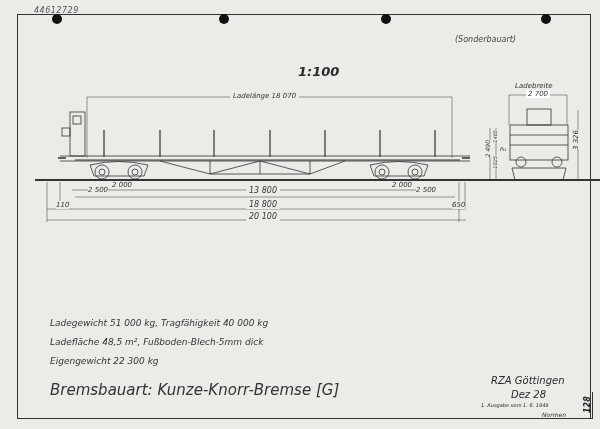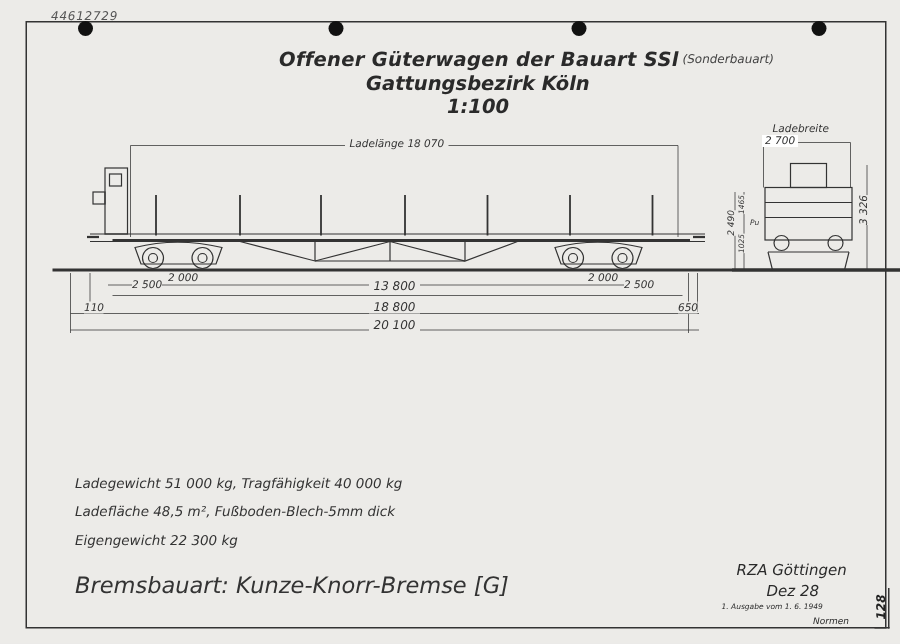--- a/index.html
+++ b/index.html
@@ -26,22 +26,20 @@
 <body>
 
 <div class="sheet">
   <div class="frame"></div>
   <div class="hole" style="left:52px"></div>
   <div class="hole" style="left:219px"></div>
   <div class="hole" style="left:381px"></div>
   <div class="hole" style="left:541px"></div>
 
   <div class="txt archive">44612729</div>
-  <div class="txt title1">Offener Güterwagen der Bauart SSl</div>
-  <div class="txt title2">Gattungsbezirk Köln</div>
   <div class="txt title3">1:100</div>
   <div class="txt special">(Sonderbauart)</div>
 
   <svg width="600" height="429">
     <g stroke="#333" fill="none" stroke-width="0.8">
 
       <line x1="35" y1="180" x2="600" y2="180" stroke-width="2"></line>
 
       <line x1="87" y1="97" x2="452" y2="97" stroke-width="0.5"></line>
       <line x1="87" y1="97" x2="87" y2="158" stroke-width="0.5"></line>
@@ -120,21 +118,21 @@
   <div class="txt dim" style="left:392px;top:181px">2 000</div>
   <div class="txt dim" style="left:88px;top:186px;background:#ecebe8">2 500</div>
   <div class="txt dim" style="left:416px;top:186px;background:#ecebe8">2 500</div>
   <div class="txt dim" style="left:246px;top:186px;background:#ecebe8;padding:0 3px;font-size:8px">13 800</div>
   <div class="txt dim" style="left:56px;top:201px;background:#ecebe8">110</div>
   <div class="txt dim" style="left:452px;top:201px;background:#ecebe8">650</div>
   <div class="txt dim" style="left:246px;top:200px;background:#ecebe8;padding:0 3px;font-size:8px">18 800</div>
   <div class="txt dim" style="left:246px;top:212px;background:#ecebe8;padding:0 3px;font-size:8px">20 100</div>
 
   <div class="txt dim" style="left:515px;top:82px">Ladebreite</div>
-  <div class="txt dim" style="left:508px;top:90px;background:#ffffff;padding:0 2px">2 700</div>
+  <div class="txt dim" style="left:526px;top:90px;background:#ffffff;padding:0 2px">2 700</div>
   <div class="txt dim" style="left:572px;top:130px;writing-mode:vertical-rl;transform:rotate(180deg);background:#ecebe8">3 326</div>
   <div class="txt dim" style="left:484px;top:140px;writing-mode:vertical-rl;transform:rotate(180deg);background:#ecebe8;font-size:6px">2 490</div>
   <div class="txt dim" style="left:492px;top:130px;writing-mode:vertical-rl;transform:rotate(180deg);background:#ecebe8;font-size:5px">1465</div>
   <div class="txt dim" style="left:492px;top:156px;writing-mode:vertical-rl;transform:rotate(180deg);background:#ecebe8;font-size:5px">1025</div>
   <div class="txt dim" style="left:500px;top:146px;font-size:5px">Pu</div>
 
   <div class="txt spec" style="left:50px;top:318px">Ladegewicht 51 000 kg, Tragfähigkeit 40 000 kg</div>
   <div class="txt spec" style="left:50px;top:337px">Ladefläche 48,5 m², Fußboden-Blech-5mm dick</div>
   <div class="txt spec" style="left:50px;top:356px">Eigengewicht 22 300 kg</div>
   <div class="txt spec" style="left:50px;top:381px;font-size:15px">Bremsbauart: Kunze-Knorr-Bremse [G]</div>

